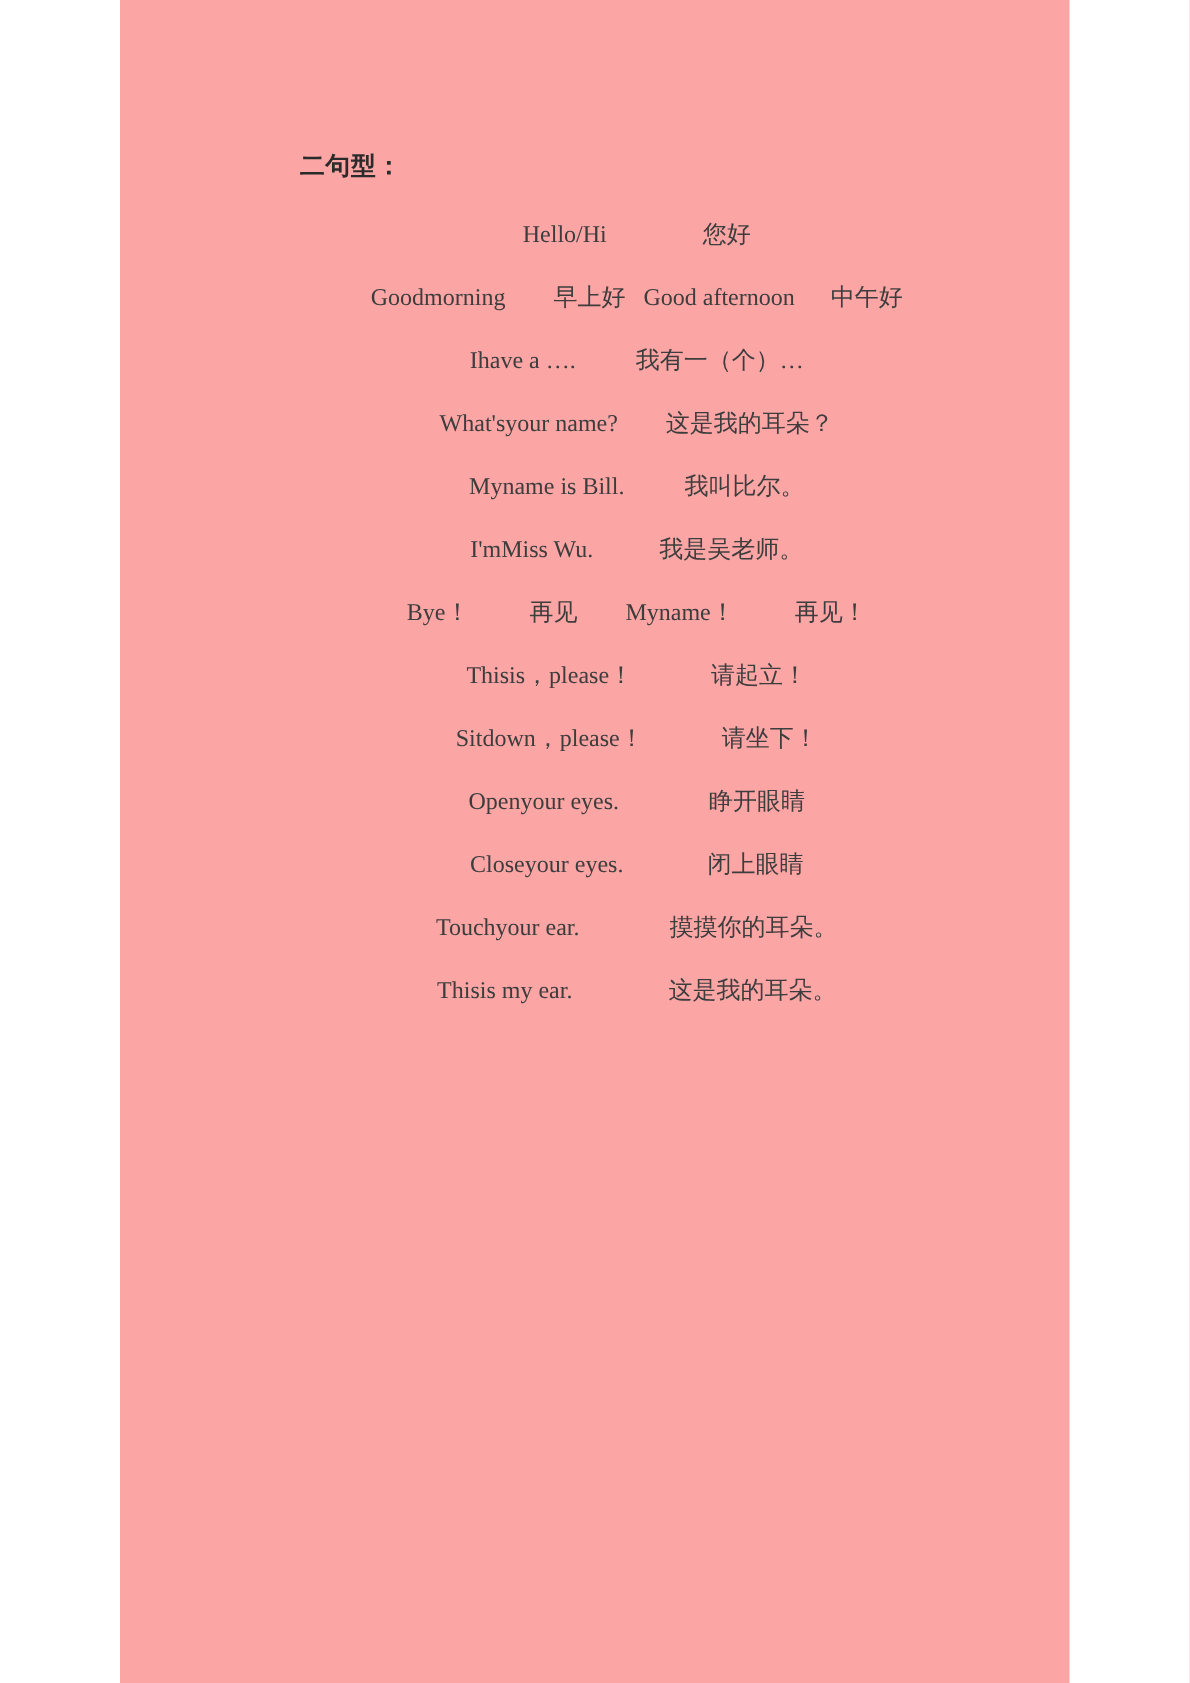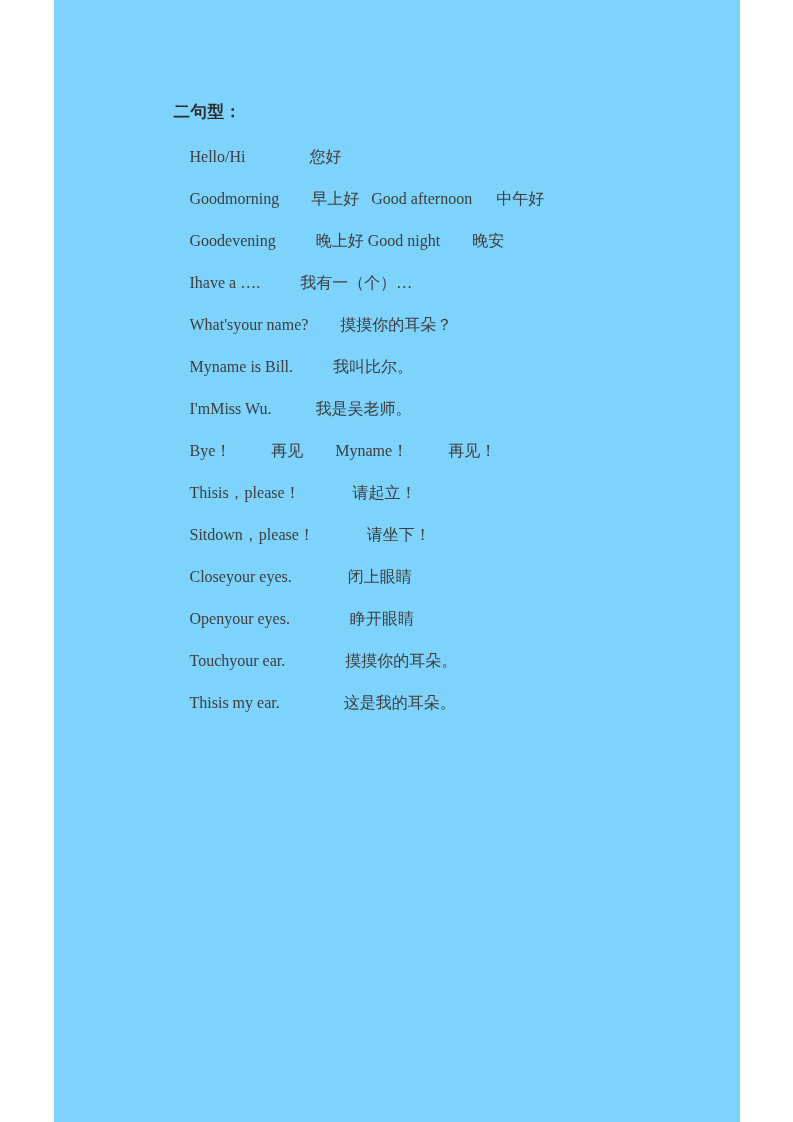--- a/index.html
+++ b/index.html
@@ -4,24 +4,24 @@
 <style>
   * { box-sizing: border-box; margin: 0; padding: 0; }
   html, body {
     background: #ffffff;
   }
   body {
     font-family: "Liberation Serif", "DejaVu Serif", serif;
   }
   .page {
     position: relative;
-    width: 686px;
+    width: 633px;
     height: 1122px;
     margin: 0 auto;
-    background: #7dd3fc;
+    background: #fca5a5;
     overflow: hidden;
   }
   .content {
     position: absolute;
     left: 120px;
     top: 103px;
     right: 80px;
   }
   .heading {
     font-family: "Liberation Sans", "DejaVu Sans", sans-serif;
@@ -33,38 +33,38 @@
     margin: 0 0 29px 0;
     white-space: pre-wrap;
   }
   .line {
     font-family: "Liberation Serif", "DejaVu Serif", serif;
     font-size: 16px;
     line-height: 16px;
     color: #3d3d3d;
     margin: 0 0 26px 16px;
     white-space: pre-wrap;
+    text-align: center;
   }
 </style>
 </head>
 <body>
 
 <div class="page">
   <div class="content">
     <p class="heading">二句型：</p>
     <div>
         <p class="line">Hello/Hi                您好</p>
         <p class="line">Goodmorning        早上好   Good afternoon      中午好</p>
-        <p class="line">Goodevening          晚上好 Good night        晚安</p>
         <p class="line">Ihave a ….          我有一（个）…</p>
-        <p class="line">What'syour name?        摸摸你的耳朵？</p>
+        <p class="line">What'syour name?        这是我的耳朵？</p>
         <p class="line">Myname is Bill.          我叫比尔。</p>
         <p class="line">I'mMiss Wu.           我是吴老师。</p>
         <p class="line">Bye！          再见        Myname！          再见！</p>
         <p class="line">Thisis，please！             请起立！</p>
         <p class="line">Sitdown，please！             请坐下！</p>
+        <p class="line">Openyour eyes.               睁开眼睛</p>
         <p class="line">Closeyour eyes.              闭上眼睛</p>
-        <p class="line">Openyour eyes.               睁开眼睛</p>
         <p class="line">Touchyour ear.               摸摸你的耳朵。</p>
         <p class="line">Thisis my ear.                这是我的耳朵。</p>
       </div>
   </div>
 </div>
 
 </body></html>

